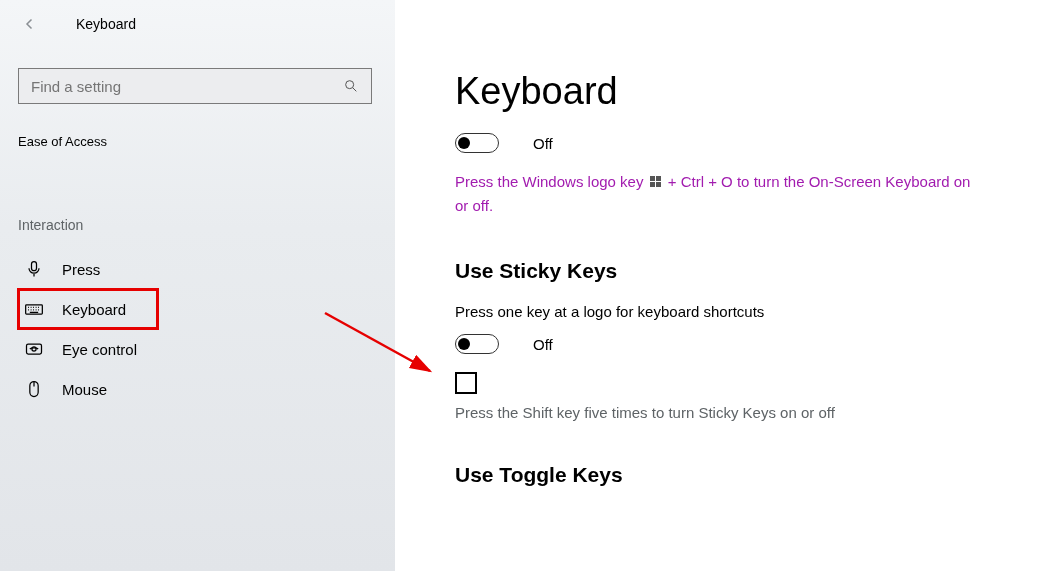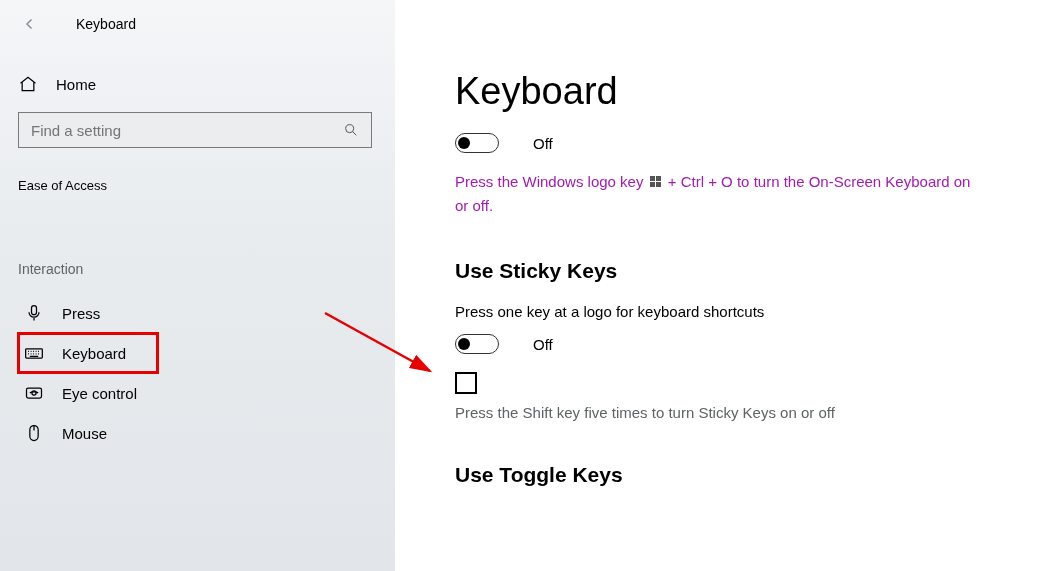--- a/index.html
+++ b/index.html
@@ -98,29 +98,20 @@
 <div class="sidebar">
   <div class="title-row">
     <div class="back-btn">
       <svg viewBox="0 0 24 24" width="18" height="18" fill="none" stroke="currentColor" stroke-width="2">
         <path d="M14 6l-6 6 6 6"></path>
       </svg>
     </div>
     <div class="title">Keyboard</div>
   </div>
 
-  <div class="home-row">
-    <span class="icon">
-      <svg viewBox="0 0 24 24" width="20" height="20" fill="none" stroke="currentColor" stroke-width="1.5">
-        <path d="M3 11l9-7 9 7"></path>
-          <path d="M5 10v10h14V10"></path>
-      </svg>
-    </span>
-    <span>Home</span>
-  </div>
 
   <div class="search-box">
     <input type="text" placeholder="Find a setting" style="">
     <span class="s-icon">
       <svg viewBox="0 0 24 24" width="16" height="16" fill="none" stroke="currentColor" stroke-width="1.5">
         <circle cx="10" cy="10" r="6"></circle>
           <path d="M20 20l-5.5-5.5"></path>
       </svg>
     </span>
   </div>

